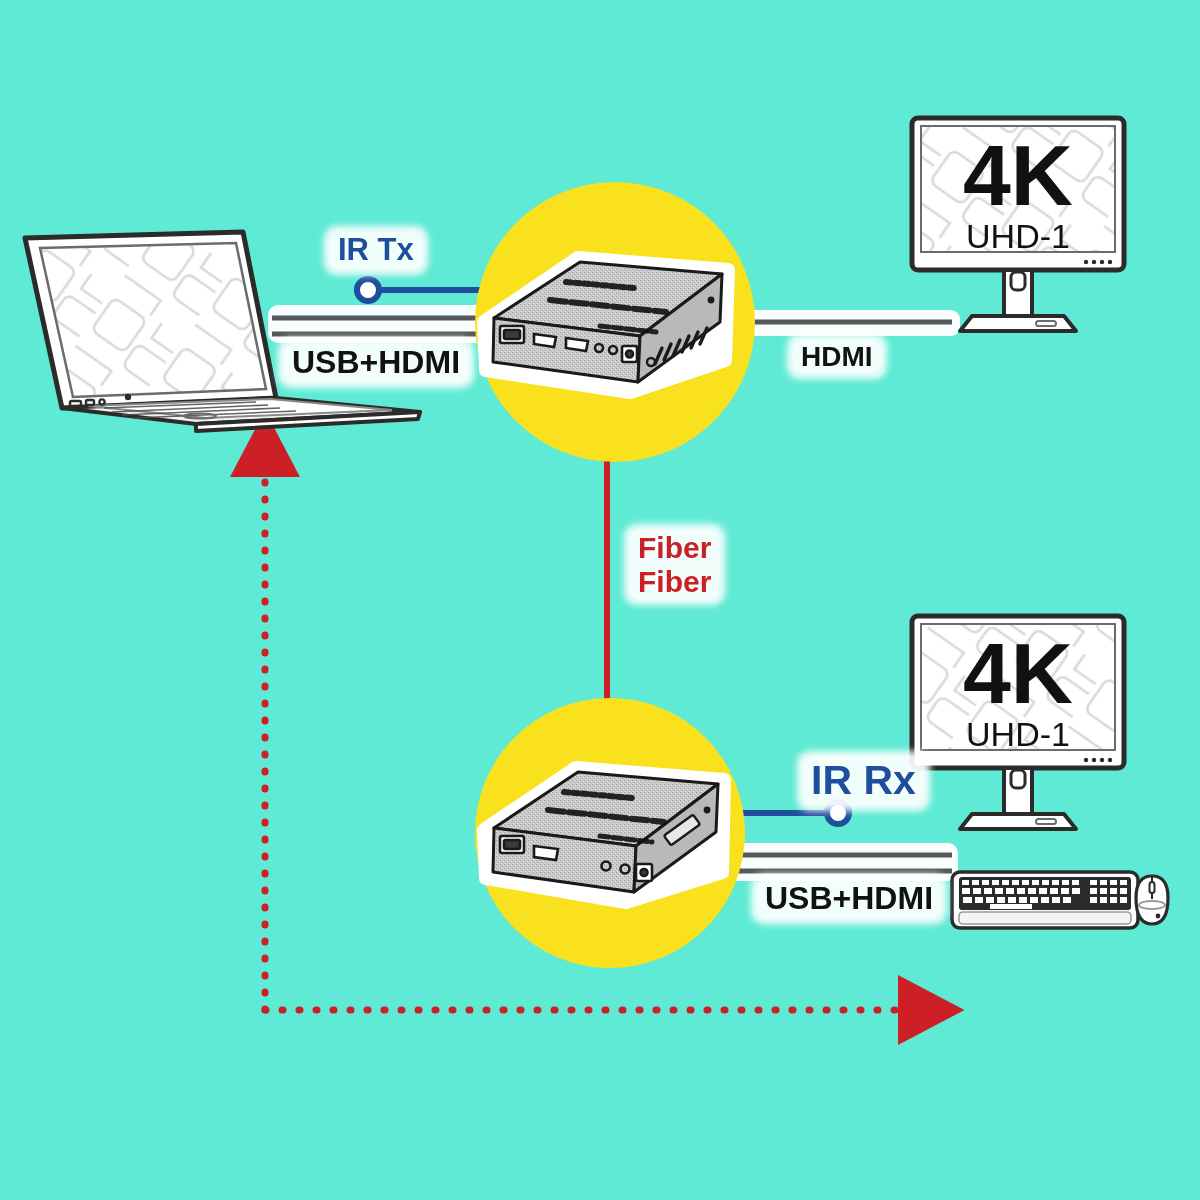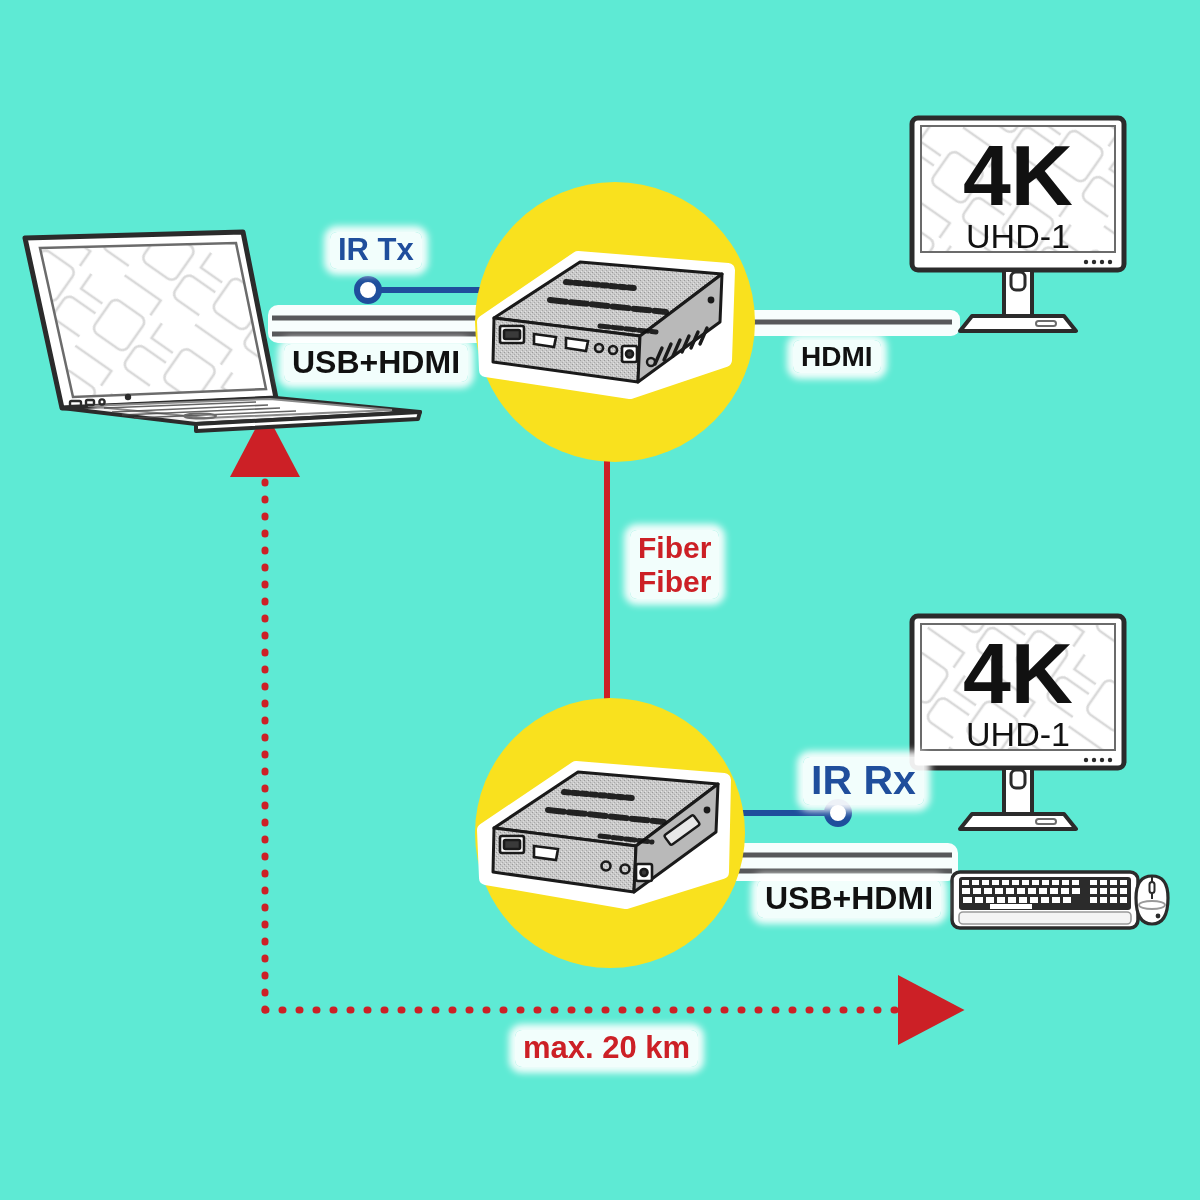--- a/index.html
+++ b/index.html
@@ -337,15 +337,14 @@
 
   <div class="lbl lbl-red" style="left:630px; top:530px; font-size:30px; text-align:left;">
     <span>Fiber</span><br>
     <span>Fiber</span>
   </div>
 
   <div class="lbl lbl-blue" style="left:803px; top:757px; font-size:41px;">IR Rx</div>
 
   <div class="lbl lbl-black" style="left:757px; top:880px; font-size:32px;">USB+HDMI</div>
 
-  <div class="lbl lbl-red" style="left:515px; top:1030px; font-size:31px;">max. 20 km</div>
 
 </div>
 
 </body></html>

